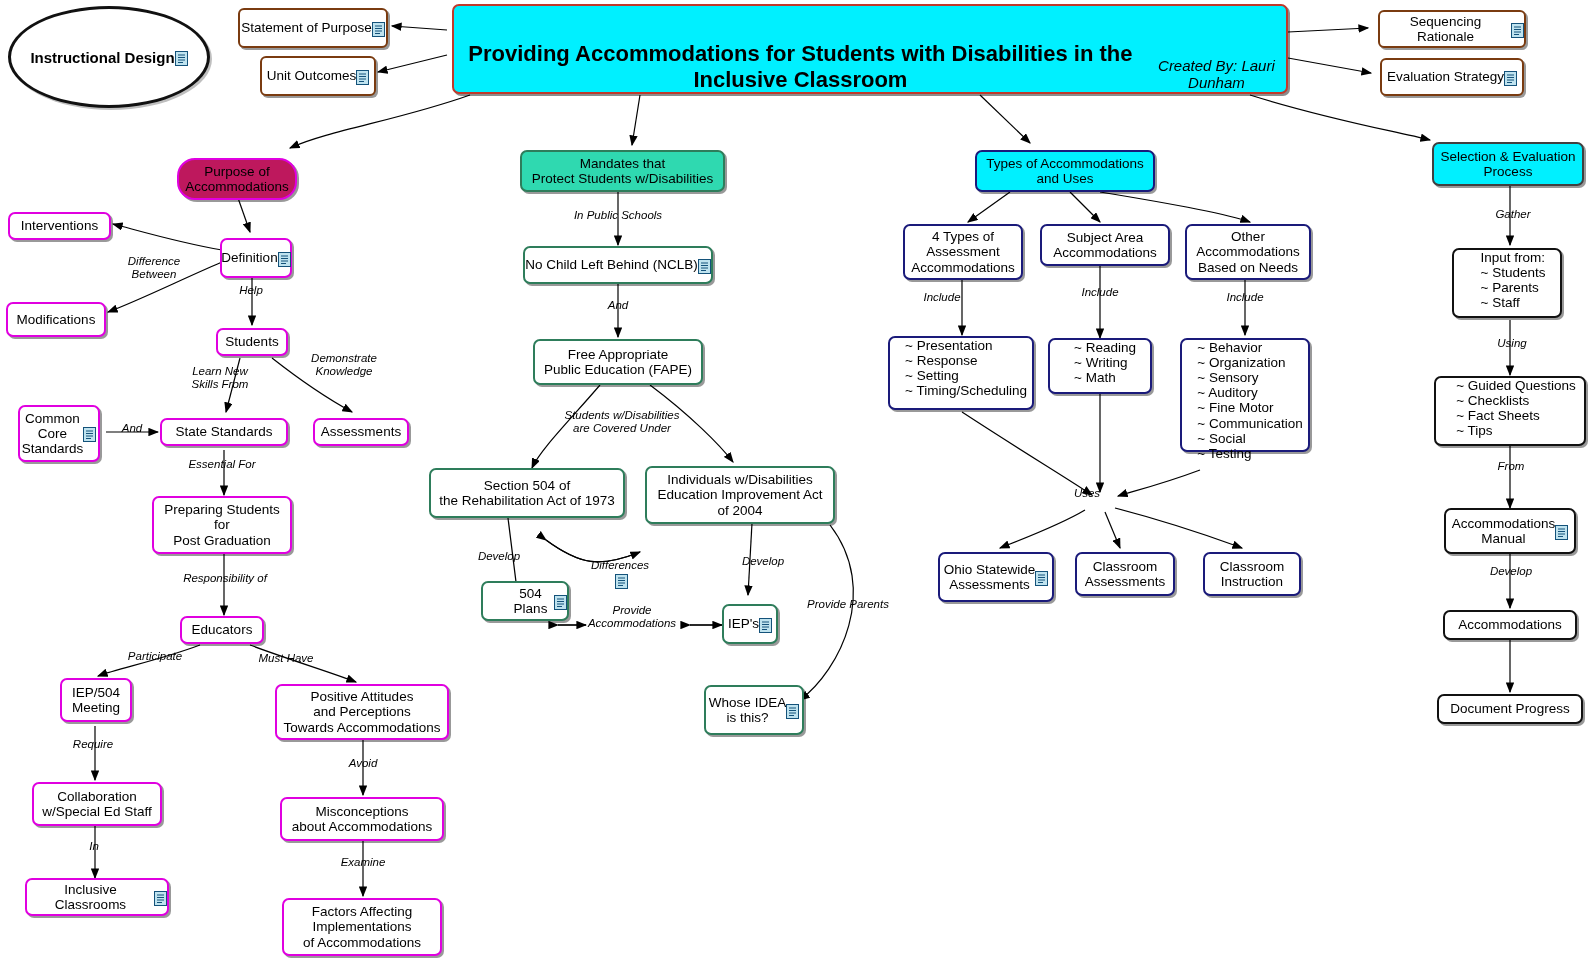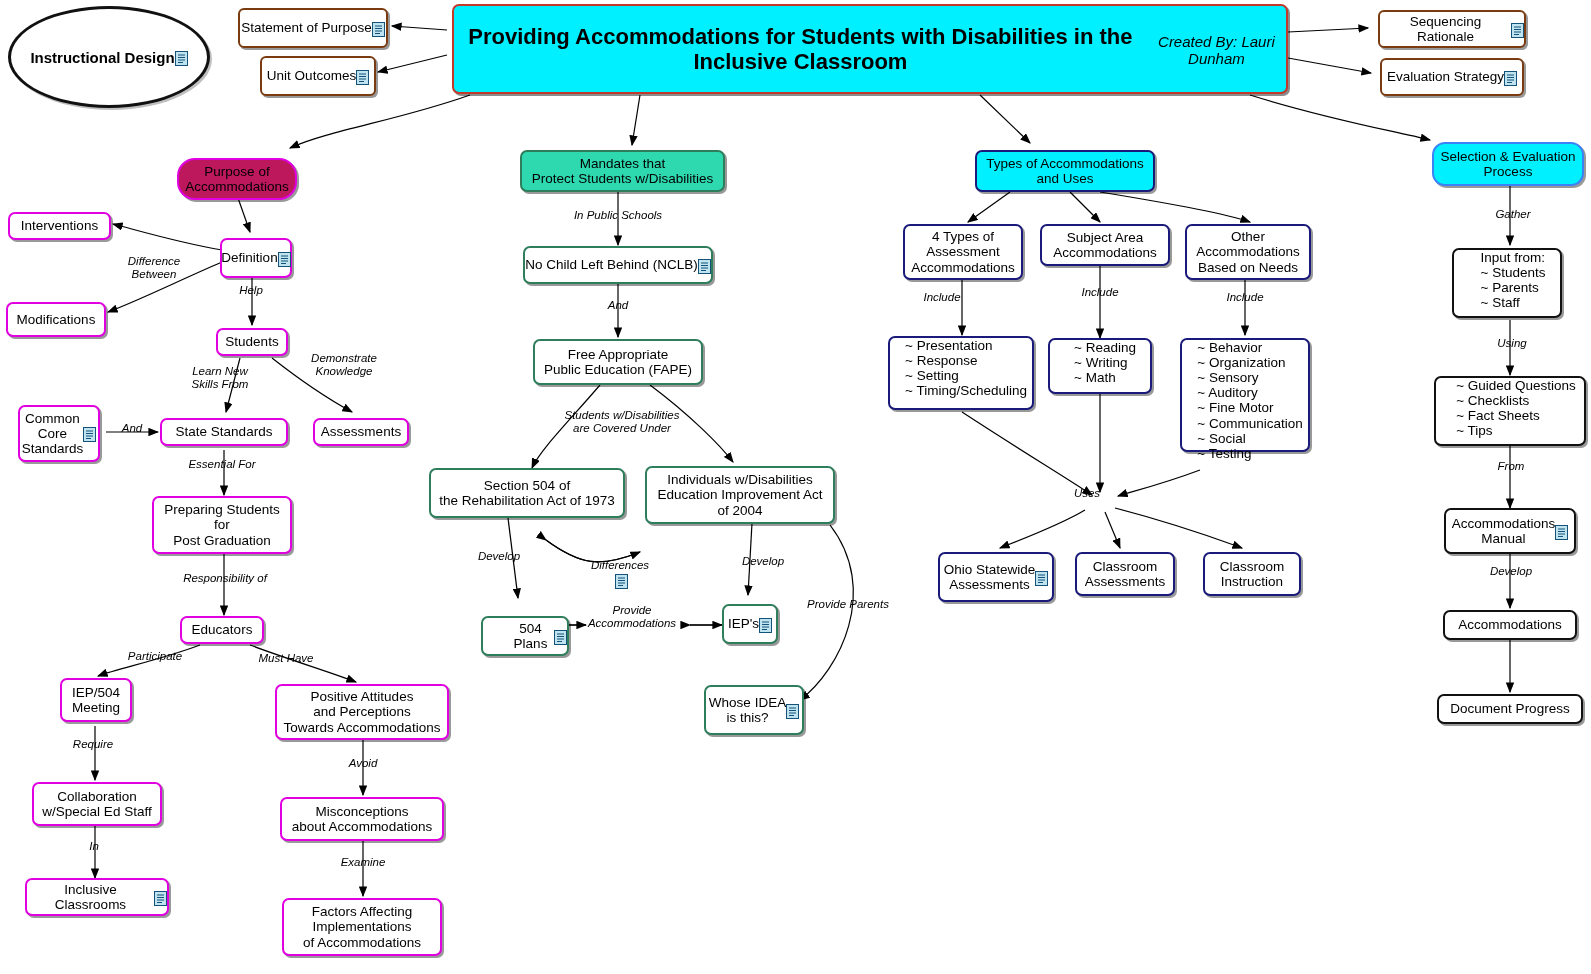--- a/index.html
+++ b/index.html
@@ -14,21 +14,21 @@
   .title-node .t1{font-size:22px;font-weight:bold;color:#000;line-height:1.15;}
   .title-node .t2{font-size:15px;font-style:italic;color:#000;margin-top:4px;}
   .brown{border:2px solid #7a3b10;border-radius:6px;box-shadow:2px 2px 0 rgba(0,0,0,.4);font-size:13.5px;color:#000;}
   .magenta{border:2px solid #e000e0;border-radius:7px;box-shadow:2px 2px 0 rgba(0,0,0,.4);font-size:13.5px;color:#000;}
   .magenta-cyan{border:2px solid #e000e0;border-radius:18px;background:#be185d;box-shadow:2px 2px 0 rgba(0,0,0,.4);font-size:13.5px;color:#000;}
   .green{border:2px solid #2e7d5b;border-radius:7px;box-shadow:2px 2px 0 rgba(0,0,0,.4);font-size:13.5px;color:#000;}
   .green-cyan{border:2px solid #2e7d5b;border-radius:7px;background:#2fd9b0;box-shadow:2px 2px 0 rgba(0,0,0,.4);font-size:13.5px;color:#000;}
   .navy{border:2px solid #1a1a7a;border-radius:7px;box-shadow:2px 2px 0 rgba(0,0,0,.4);font-size:13.5px;color:#000;}
   .navy-cyan{border:2px solid #1a1a7a;border-radius:7px;background:#00f0ff;box-shadow:2px 2px 0 rgba(0,0,0,.4);font-size:13.5px;color:#000;}
   .black{border:2px solid #111;border-radius:7px;box-shadow:2px 2px 0 rgba(0,0,0,.4);font-size:13.5px;color:#000;}
-  .teal-cyan{border:2px solid #3b82f6;border-radius:13px;background:#00f0ff;box-shadow:2px 2px 0 rgba(0,0,0,.4);font-size:13.5px;color:#000;}
+  .teal-cyan{border:2px solid #404040;border-radius:7px;background:#00f0ff;box-shadow:2px 2px 0 rgba(0,0,0,.4);font-size:13.5px;color:#000;}
   .listbox .lbl{text-align:left;}
   .ellipse{position:absolute;border:3px solid #111;border-radius:50%;display:flex;flex-direction:row;align-items:center;justify-content:center;background:#fff;box-shadow:2px 2px 0 rgba(0,0,0,.25);}
   .ellipse .lbl{font-size:15px;font-weight:bold;}
   .elabel{position:absolute;font-size:11.5px;font-style:italic;color:#000;text-align:center;white-space:pre-line;line-height:1.15;}
   svg.links{position:absolute;left:0;top:0;width:1591px;height:974px;overflow:visible;}
   .lnk{fill:none;stroke:#000;stroke-width:1.2;}
 </style>
 </head>
 <body>
 
@@ -108,21 +108,21 @@
   <div class="ellipse" style="left:8px;top:6px;width:196px;height:96px;">
     <span class="lbl">Instructional Design</span>
     <span class="ico">
       <svg width="13" height="15" viewBox="0 0 13 15">
           <rect x="0.5" y="0.5" width="12" height="14" fill="#bfe3ef" stroke="#14527a"></rect>
           <path d="M3 4h7M3 6.5h7M3 9h7M3 11.5h5" stroke="#14527a" stroke-width="1"></path>
         </svg>
     </span>
   </div>
 
-  <div class="node title-node" style="left:452px;top:4px;width:836px;height:90px;">
+  <div class="node title-node" style="left:452px;top:4px;width:836px;height:90px;align-items:flex-end;">
     <span class="lbl t1">Providing Accommodations for Students with Disabilities in the Inclusive Classroom</span>
     <span class="lbl t2">Created By:  Lauri Dunham</span>
   </div>
 
   <div class="node brown" style="left:238px;top:8px;width:150px;height:40px;">
     <span class="lbl">Statement of Purpose</span>
     <span class="ico">
         <svg width="13" height="15" viewBox="0 0 13 15">
           <rect x="0.5" y="0.5" width="12" height="14" fill="#bfe3ef" stroke="#14527a"></rect>
           <path d="M3 4h7M3 6.5h7M3 9h7M3 11.5h5" stroke="#14527a"></path>
@@ -278,21 +278,21 @@
     <span class="lbl">Section 504 of
 the Rehabilitation Act of 1973</span>
   </div>
 
   <div class="node green" style="left:645px;top:466px;width:190px;height:58px;">
     <span class="lbl">Individuals w/Disabilities
 Education Improvement Act
 of 2004</span>
   </div>
 
-  <div class="node green" style="left:481px;top:616px;width:88px;height:40px;padding-left:24px;">
+  <div class="node green" style="left:481px;top:581px;width:88px;height:40px;padding-left:24px;">
     <span class="lbl">504 Plans</span>
     <span class="ico">
         <svg width="13" height="15" viewBox="0 0 13 15">
           <rect x="0.5" y="0.5" width="12" height="14" fill="#bfe3ef" stroke="#14527a"></rect>
           <path d="M3 4h7M3 6.5h7M3 9h7M3 11.5h5" stroke="#14527a"></path>
         </svg>
       </span>
   </div>
 
   <div class="node green" style="left:722px;top:604px;width:56px;height:40px;">

